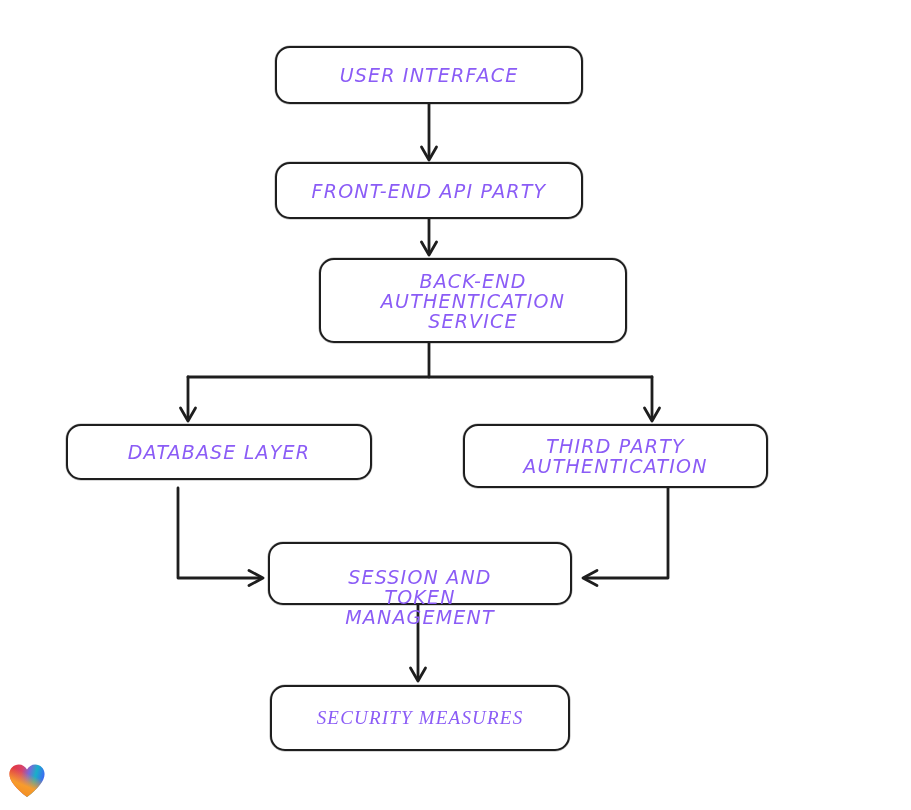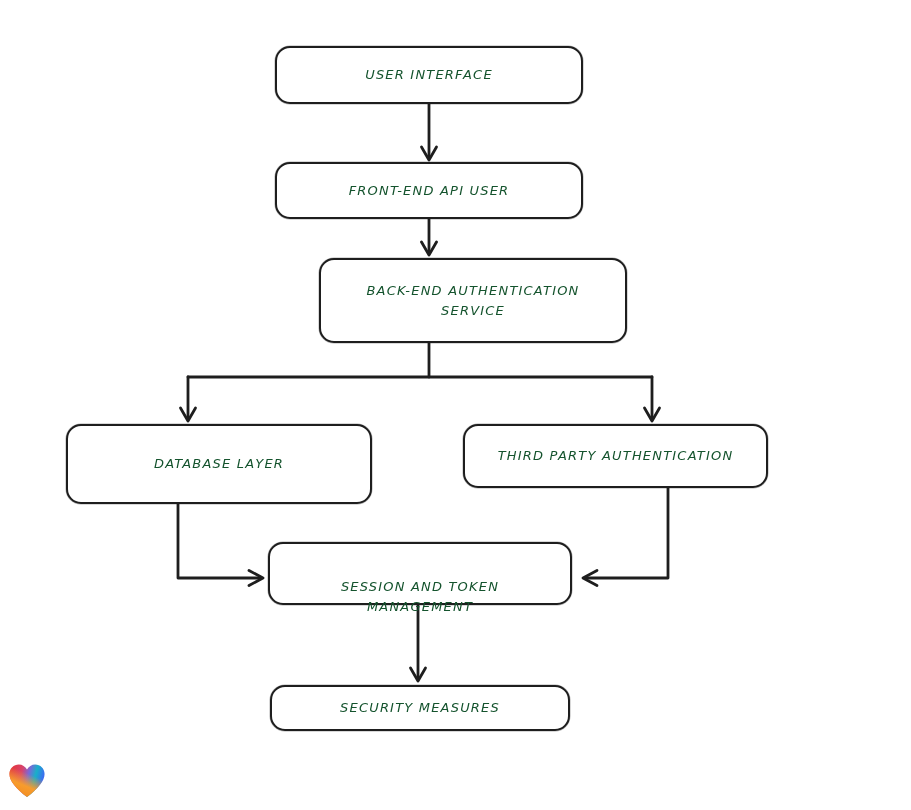--- a/index.html
+++ b/index.html
@@ -21,35 +21,35 @@
   .node {
     position: absolute;
     background: #ffffff;
     border: 2.8px solid #1e1e1e;
     border-radius: 15px;
     display: flex; align-items: center; justify-content: center;
     text-align: center;
     box-shadow: 0 0 0 0.5px rgba(30,30,30,0.35);
   }
   .node-label {
-    font-size: 13px;
+    font-size: 19px;
     font-style: italic;
     letter-spacing: 1.2px;
     line-height: 20px;
-    color: #14532d;
+    color: #8b5cf6;
     padding: 0 8px;
   }
   
   .n-user-interface        { left: 275px; top:  46px; width: 308px; height: 58px; }
   .n-front-end-api-calls   { left: 275px; top: 162px; width: 308px; height: 57px; }
   .n-back-end-auth-service { left: 275px; top: 258px; width: 308px; height: 85px; margin-left: 44px; }
-  .n-database-layer        { left:  66px; top: 424px; width: 306px; height: 80px; }
+  .n-database-layer        { left:  66px; top: 424px; width: 306px; height: 56px; }
   .n-third-party-auth      { left: 463px; top: 424px; width: 305px; height: 64px; }
   .n-session-token-mgmt    { left: 268px; top: 542px; width: 304px; height: 63px; }
-  .n-security-measures     { left: 270px; top: 685px; width: 300px; height: 46px; }
+  .n-security-measures     { left: 270px; top: 685px; width: 300px; height: 66px; font-family: Liberation Serif, serif; }
   .n-back-end-auth-service .node-label { max-width: 240px; }
   .n-session-token-mgmt   .node-label { max-width: 210px; margin-top: 46px; }
   .watermark {
     position: absolute;
     left: 8px; top: 762px;
     width: 38px; height: 38px;
     cursor: pointer;
   }
   .watermark svg { width: 100%; height: 100%; display: block; }
 </style>
@@ -87,21 +87,21 @@
       <path d="M418 605 L418 679"></path>
       <path d="M410.5 668 L418 681 L425.5 668"></path>
     </g>
   </svg>
 
   <div class="node n-user-interface">
     <span class="node-label">USER INTERFACE</span>
   </div>
 
   <div class="node n-front-end-api-calls">
-    <span class="node-label">FRONT-END API USER</span>
+    <span class="node-label">FRONT-END API PARTY</span>
   </div>
 
   <div class="node n-back-end-auth-service">
     <span class="node-label">BACK-END AUTHENTICATION SERVICE</span>
   </div>
 
   <div class="node n-database-layer">
     <span class="node-label">DATABASE LAYER</span>
   </div>
 

